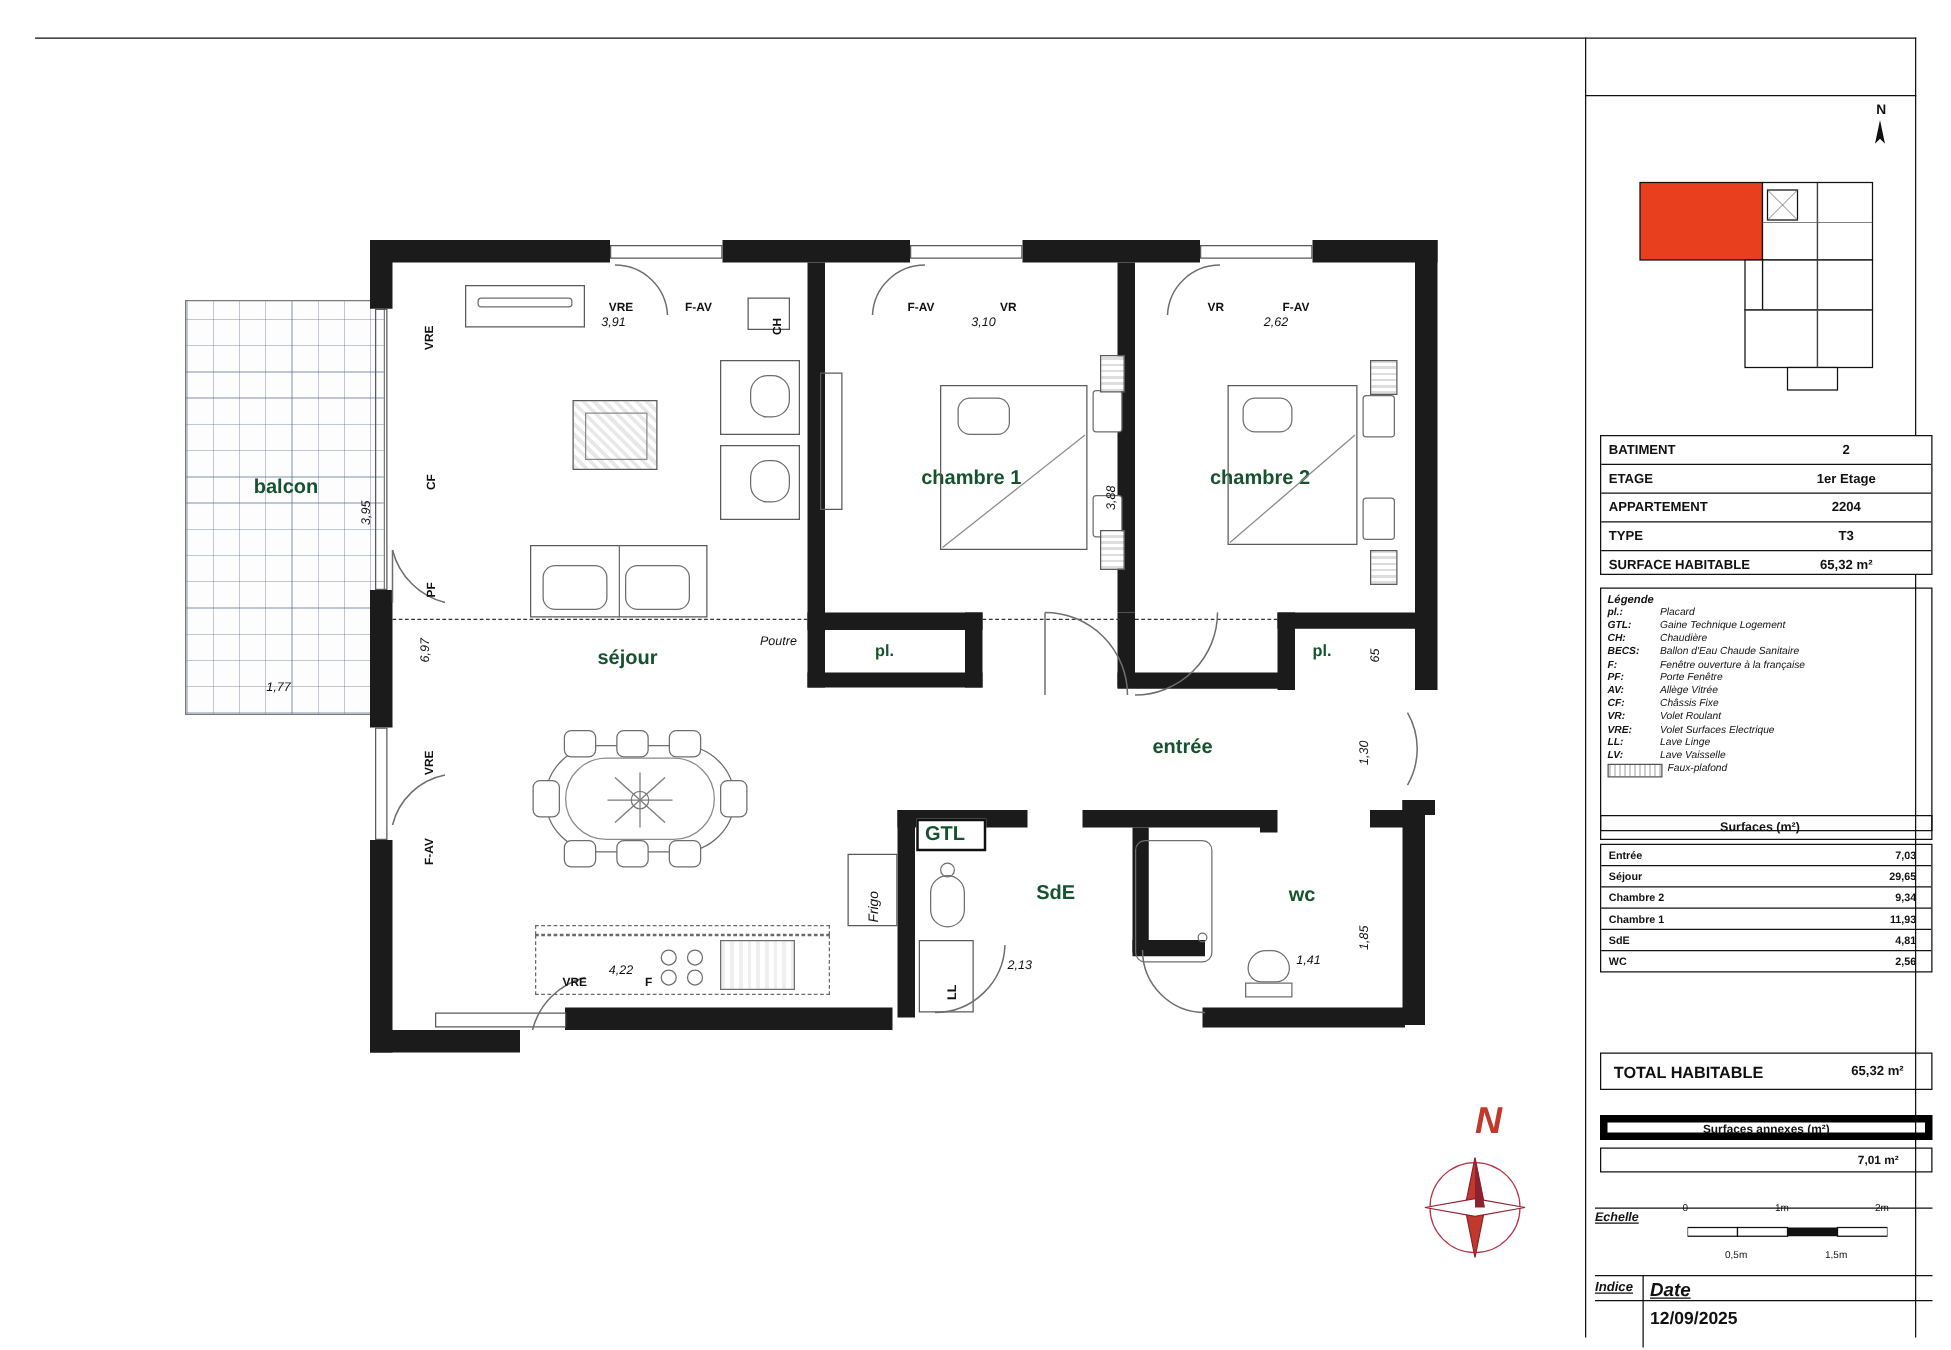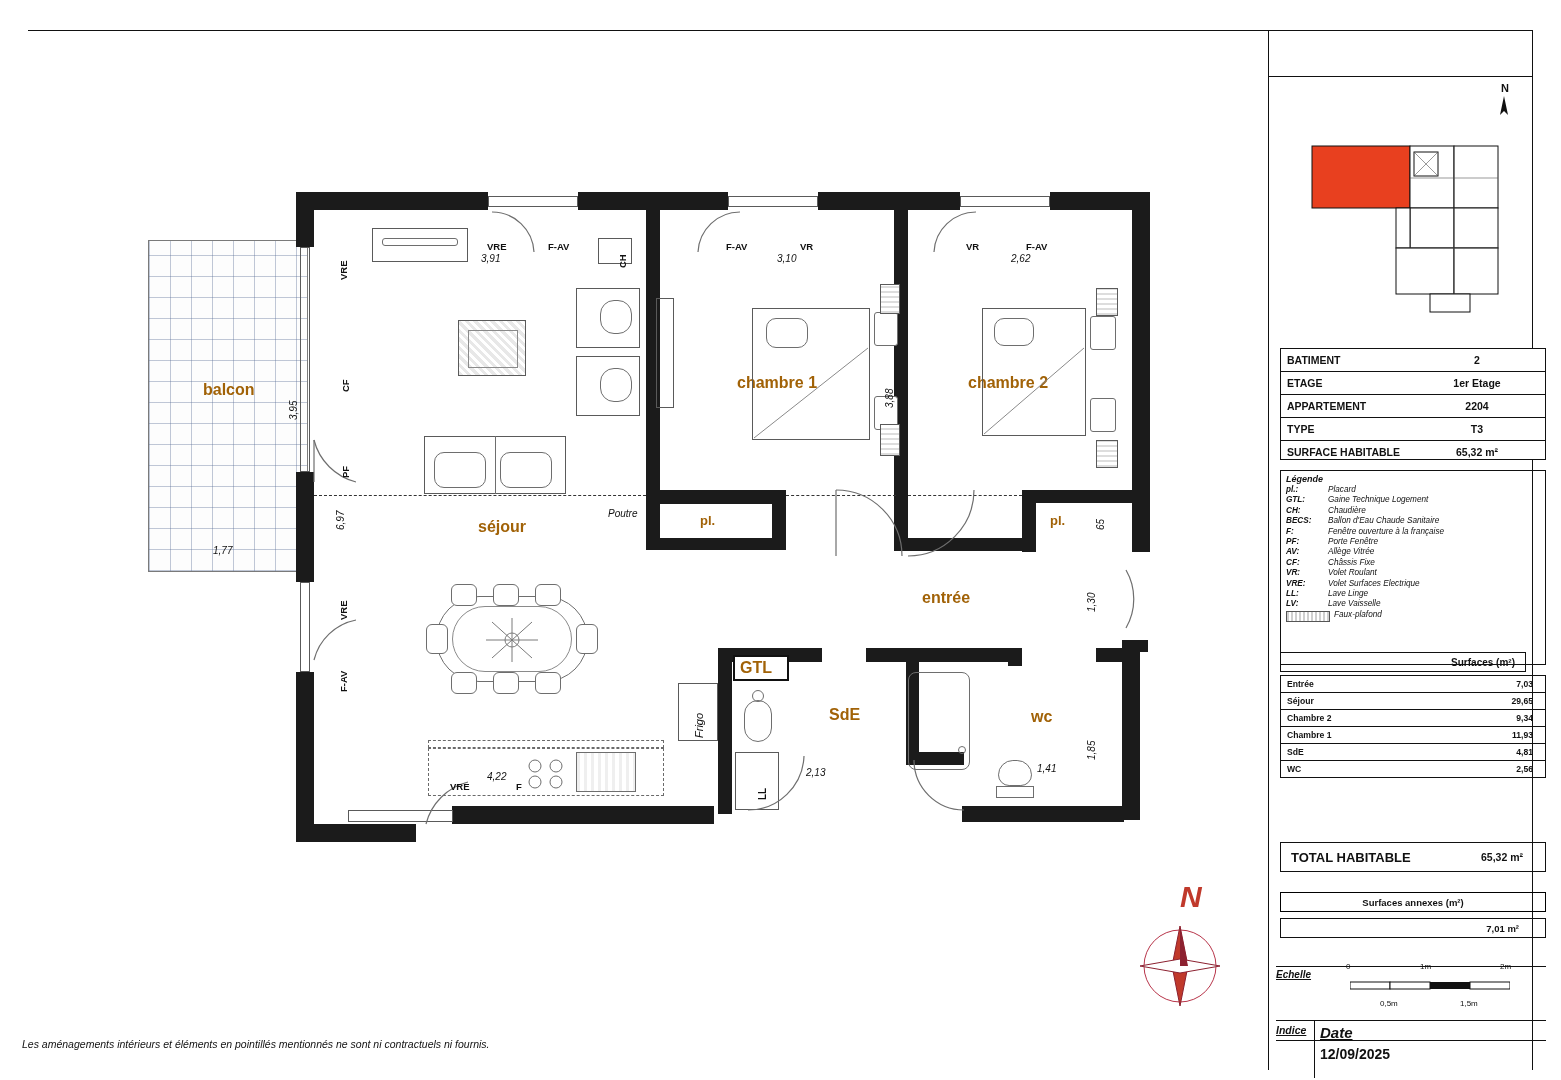--- a/index.html
+++ b/index.html
@@ -10,21 +10,21 @@
   }
   .sheet{position:absolute;inset:0;}
 
   
   .abs{position:absolute;}
   .wall{position:absolute;background:#1b1b1b;}
   .dim{position:absolute;font-size:10px;font-style:italic;color:#111;white-space:nowrap;}
   .dimv{position:absolute;font-size:10px;font-style:italic;color:#111;white-space:nowrap;transform:rotate(-90deg);transform-origin:left top;}
   .tag{position:absolute;font-size:9.5px;font-weight:bold;color:#111;white-space:nowrap;}
   .tagv{position:absolute;font-size:9.5px;font-weight:bold;color:#111;white-space:nowrap;transform:rotate(-90deg);transform-origin:left top;}
-  .roomlabel{position:absolute;font-size:16px;font-weight:bold;color:#a16207;white-space:nowrap;}
+  .roomlabel{position:absolute;font-size:16px;font-weight:bold;color:#14532d;white-space:nowrap;}
   .roomlabel.sm{font-size:13px;}
   .box{position:absolute;border:1px solid #5a5a5a;box-sizing:border-box;}
   .boxd{position:absolute;border:1px dashed #6a6a6a;box-sizing:border-box;}
   .furn{position:absolute;border:1px solid #6e6e6e;box-sizing:border-box;border-radius:3px;background:#fff;}
   .dash{position:absolute;border-top:1.5px dashed #333;}
 
   
   .panel{position:absolute;left:1268px;top:0;width:293px;height:1080px;}
   .ptable{position:absolute;border:1px solid #111;box-sizing:border-box;background:#fff;}
   .prow{display:flex;border-bottom:1px solid #111;height:22px;align-items:center;font-size:10.5px;font-weight:bold;}
@@ -38,21 +38,21 @@
   .legend .lv{flex:1;}
   .surfhdr{position:absolute;border:1px solid #111;box-sizing:border-box;height:20px;font-size:10px;font-weight:bold;display:flex;align-items:center;justify-content:flex-end;padding-right:10px;}
   .surftbl{position:absolute;border:1px solid #111;box-sizing:border-box;}
   .srow{display:flex;border-bottom:1px solid #111;height:16px;align-items:center;font-size:8.6px;font-weight:bold;}
   .srow:last-child{border-bottom:none;}
   .srow .sk{width:120px;padding-left:6px;}
   .srow .sv{flex:1;text-align:right;padding-right:12px;}
   .total{position:absolute;border:1px solid #111;box-sizing:border-box;height:30px;display:flex;align-items:center;font-size:13px;font-weight:bold;}
   .total .tk{padding-left:10px;flex:1;}
   .total .tv{padding-right:22px;font-size:10.5px;}
-  .annexhdr{position:absolute;border:1px solid #000000;box-sizing:border-box;height:20px;font-size:9.5px;font-weight:bold;display:flex;align-items:center;justify-content:center;}
+  .annexhdr{position:absolute;border:6px solid #000000;box-sizing:border-box;height:20px;font-size:9.5px;font-weight:bold;display:flex;align-items:flex-start;justify-content:center;}
   .annexval{position:absolute;border:1px solid #111;box-sizing:border-box;height:20px;font-size:9.5px;font-weight:bold;display:flex;align-items:center;justify-content:flex-end;padding-right:26px;}
 
   .note{position:absolute;font-size:10.5px;font-style:italic;line-height:15px;color:#111;}
 </style>
 </head>
 <body>
 
 <div class="sheet">
 
   <div class="abs" style="left:28px;top:30px;width:1505px;height:1px;background:#111;"></div>
@@ -270,23 +270,20 @@
   <div class="dimv" style="left:1086px;top:760px;">1,85</div>
 
   <div class="abs" style="left:1180px;top:880px;font-size:30px;font-weight:bold;color:#c0392b;font-style:italic;">N</div>
   <svg class="abs" style="left:1132px;top:918px;" width="96" height="96" viewBox="0 0 96 96">
     <circle cx="48" cy="48" r="36" fill="none" stroke="#b8354a" stroke-width="1"></circle>
     <polygon points="48,8 56,48 48,88 40,48" fill="#c0392b" stroke="#8c2130" stroke-width="1"></polygon>
     <polygon points="8,48 48,41 88,48 48,55" fill="#ffffff" stroke="#8c2130" stroke-width="1"></polygon>
     <polygon points="48,8 56,48 48,48" fill="#8c2130"></polygon>
   </svg>
 
-  <div class="note" style="left:22px;top:1037px;">
-    <span>Les aménagements intérieurs et éléments en pointillés mentionnés ne sont ni contractuels ni fournis.</span>
-  </div>
 
   <div class="panel">
 
     <div class="abs" style="left:233px;top:82px;font-size:11px;font-weight:bold;">N</div>
     <svg class="abs" style="left:228px;top:95px;" width="16" height="22" viewBox="0 0 16 22">
       <polygon points="8,1 12,20 8,16 4,20" fill="#111"></polygon>
     </svg>
 
     <svg class="abs" style="left:42px;top:138px;" width="200" height="178" viewBox="0 0 200 178">
       <g stroke="#111" fill="#ffffff" stroke-width="1">
@@ -382,21 +379,21 @@
       <div class="lrow">
           <div class="lk">LV:</div>
           <div class="lv">Lave Vaisselle</div>
         </div>
       <div class="lrow">
         <div class="lk" style="height:9px;margin-top:1px;border:1px solid #555;background:repeating-linear-gradient(90deg,#cfcfcf 0 2px,#fff 2px 4px);"></div>
         <div class="lv" style="padding-left:4px;">Faux-plafond</div>
       </div>
     </div>
 
-    <div class="surfhdr" style="left:12px;top:652px;width:246px;">
+    <div class="surfhdr" style="left:12px;top:652px;width:266px;justify-content:center;">
       <span>Surfaces (m²)</span>
     </div>
     <div class="surftbl" style="left:12px;top:675px;width:266px;">
       <div class="srow">
           <div class="sk">Entrée</div>
           <div class="sv">7,03</div>
         </div>
       <div class="srow">
           <div class="sk">Séjour</div>
           <div class="sv">29,65</div>

